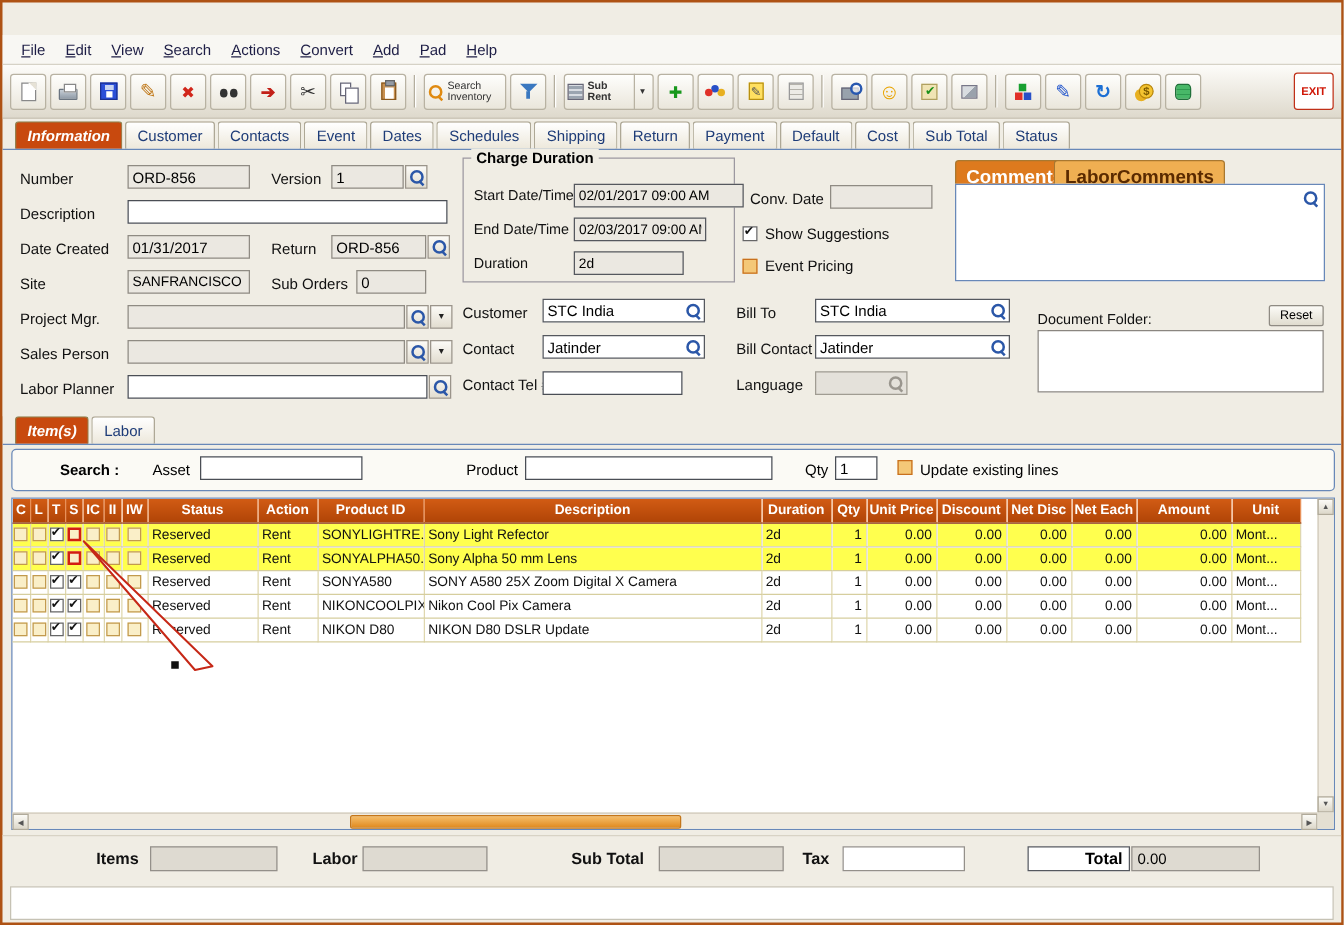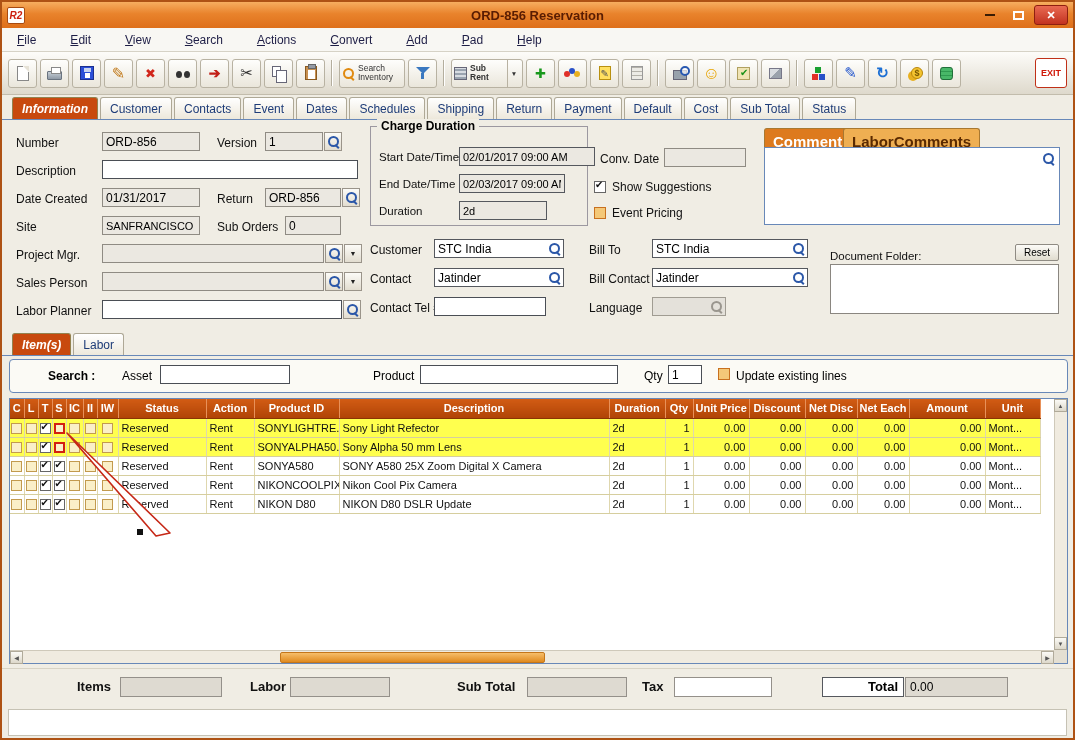--- a/index.html
+++ b/index.html
@@ -10,21 +10,21 @@
 .titlebar{position:absolute;left:0;top:0;right:0;height:26px;background:linear-gradient(180deg,#F6AE60,#E9832C 45%,#DE6F1A);display:flex;align-items:center;padding:0 5px}
 .app-badge{width:18px;height:17px;background:#FFF;border:1px solid #A84A10;border-radius:2px;color:#CC2010;font-weight:bold;font-style:italic;font-size:10px;display:flex;align-items:center;justify-content:center;z-index:2}
 .title-text{position:absolute;left:0;right:0;text-align:center;color:#591C02;font-weight:bold;font-size:13px}
 .win-controls{margin-left:auto;display:flex;gap:4px;align-items:center;z-index:2}
 .win-btn{width:24px;height:18px;display:flex;align-items:center;justify-content:center;background:transparent;border:none;cursor:default}
 .ico-min{width:10px;height:2px;background:#3A1C04}
 .ico-max{width:11px;height:9px;border:2px solid #FFF}
 .win-btn.close{width:34px;height:20px;background:linear-gradient(#E96A52,#C23220);border:1px solid #8E1F10;border-radius:3px;color:#FFF;font-weight:bold;font-size:11px}
 
 
-.menubar{position:absolute;left:0;top:26px;right:0;height:24px;background:#F8F7F3;border-bottom:1px solid #D6D2C6;display:flex;align-items:center;padding:0 8px;gap:20px}
+.menubar{position:absolute;left:0;top:26px;right:0;height:24px;background:#F8F7F3;border-bottom:1px solid #D6D2C6;display:flex;align-items:center;padding:0 8px;gap:2px}
 .menu-item{display:inline-block;padding:3px 7px;font-size:12px;color:#1E1E46}
 .menu-item::first-letter{text-decoration:underline}
 
 
 .toolbar{position:absolute;left:0;top:50px;right:0;height:43px;background:linear-gradient(#FDFCF9,#DED9CC);border-bottom:1px solid #C2BCAC;display:flex;align-items:center;padding:0 6px;gap:3px}
 .tb{height:29px;min-width:29px;background:linear-gradient(#FEFEFC,#EAE6DB);border:1px solid #B8B2A2;border-radius:3px;display:flex;align-items:center;justify-content:center;gap:3px;padding:0 2px}
 .tsep{width:0;height:26px;border-left:1px solid #B4AE9E;border-right:1px solid #FFF;margin:0 3px}
 .tb .lbl{font-size:8.5px;line-height:1.1;color:#333;text-align:left;width:44px;white-space:normal}
 .dd-seg{width:13px;height:29px;border-left:1px solid #B8B2A2;display:flex;align-items:center;justify-content:center;font-size:6.5px;color:#333}
 .exit-btn{margin-left:auto;width:32px;height:30px;background:#FFF;border:1px solid #C03018;border-radius:3px;color:#D01808;font-weight:bold;font-size:9px;display:flex;align-items:center;justify-content:center}
@@ -141,35 +141,20 @@
 .tot-fld{position:absolute;height:20px;background:#DEDAD1;border:1px solid #94908A;font-size:12px;padding:1px 4px;font-family:"Liberation Sans",sans-serif}
 .tot-fld.wht{background:#FFF}
 .tot-box{position:absolute;height:20px;background:#FFF;border:1px solid #55585E;font-size:13px;font-weight:bold;text-align:right;padding:1px 5px}
 .statusbar{position:absolute;left:6px;top:707px;width:1059px;height:27px;background:#FFF;border:1px solid #C6C2B4}
 </style>
 </head>
 <body>
 
 <div class="window">
 
-  <div class="titlebar">
-    <div class="app-badge">R2</div>
-    <div class="title-text">ORD-856 Reservation</div>
-    <div class="win-controls">
-      <button class="win-btn">
-          <span class="ico-min"></span>
-        </button>
-      <button class="win-btn">
-          <span class="ico-max"></span>
-        </button>
-      <button class="win-btn close">
-          <span>✕</span>
-        </button>
-    </div>
-  </div>
 
   <div class="menubar">
     <span class="menu-item">File</span>
     <span class="menu-item">Edit</span>
     <span class="menu-item">View</span>
     <span class="menu-item">Search</span>
     <span class="menu-item">Actions</span>
     <span class="menu-item">Convert</span>
     <span class="menu-item">Add</span>
     <span class="menu-item">Pad</span>

